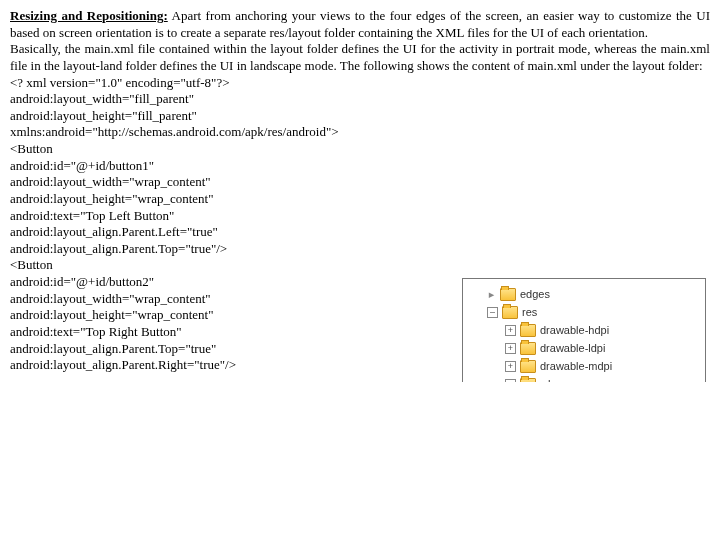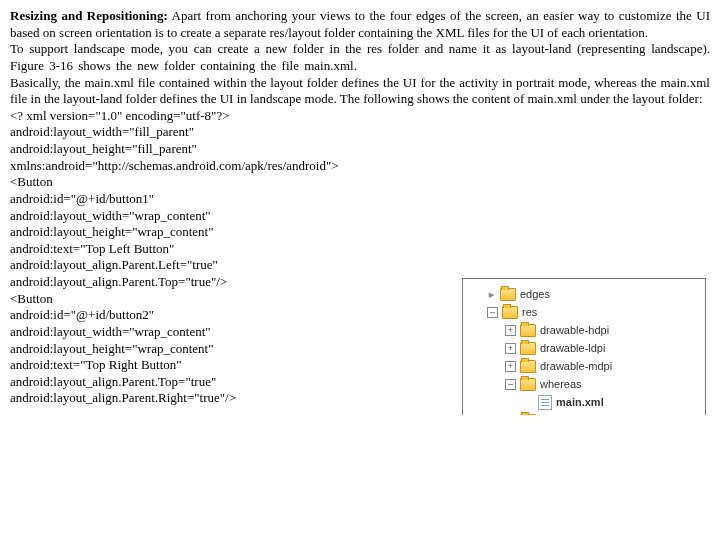--- a/index.html
+++ b/index.html
@@ -16,20 +16,21 @@
   .content {
     position: relative;
     width: 700px;
   }
   p {
     margin: 0;
     text-align: justify;
   }
   .heading-inline {
     font-weight: bold;
+    text-decoration: underline;
     margin-top: 31px;
   }
   .para2 {
     text-align: justify;
     word-spacing: 2px;
   }
   .code-block {
     margin-top: 0;
   }
   .code-block div {
@@ -153,21 +154,20 @@
   }
 </style>
 </head>
 <body>
 
 <div class="content">
 
   <p>
     <span class="heading-inline">Resizing and Repositioning:</span><span> Apart from anchoring your views to the four edges of the screen, an easier way to customize the UI based on screen orientation is to create a separate res/layout folder containing the XML files for the UI of each orientation.</span>
   </p>
-  <p class="para2">To support landscape mode, you can create a new folder in the res folder and name it as layout-land (representing landscape). Figure 3-16 shows the new folder containing the file main.xml.</p>
   <p>Basically, the main.xml file contained within the layout folder defines the UI for the activity in portrait mode, whereas the main.xml file in the layout-land folder defines the UI in landscape mode. The following shows the content of main.xml under the layout folder:</p>
 
   <div class="code-block">
     <div>&lt;? xml version="1.0" encoding="utf-8"?&gt;</div>
     <div>android:layout_width="fill_parent"</div>
     <div>android:layout_height="fill_parent"</div>
     <div>xmlns:android="http://schemas.android.com/apk/res/android"&gt;</div>
     <div>&lt;Button</div>
     <div>android:id="@+id/button1"</div>
     <div>android:layout_width="wrap_content"</div>

